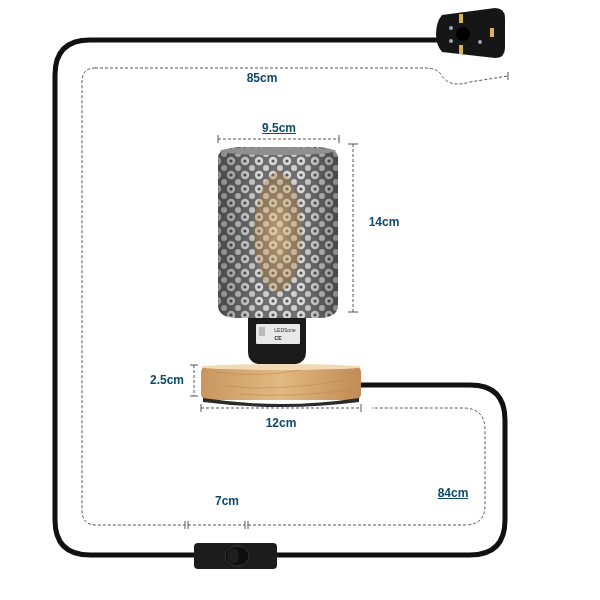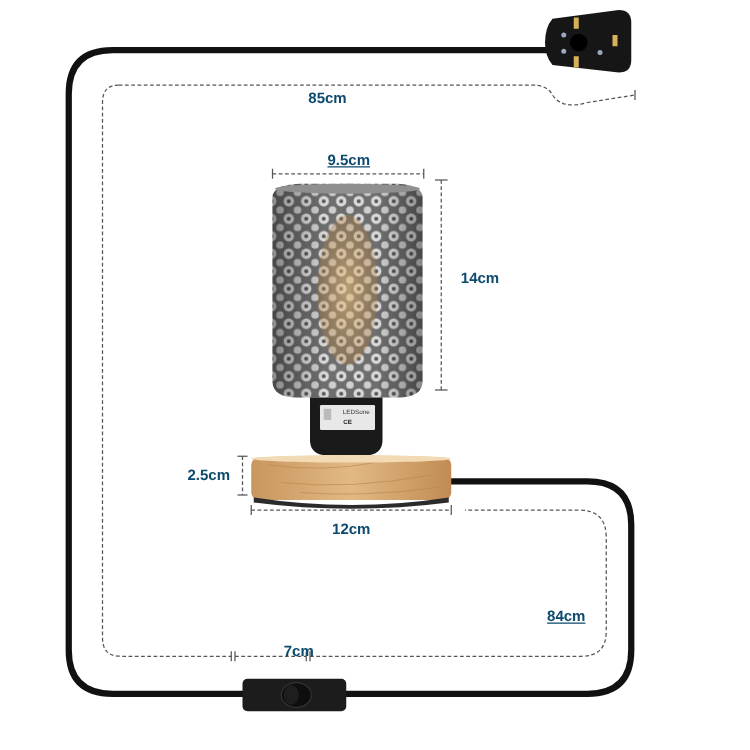--- a/index.html
+++ b/index.html
@@ -113,15 +113,15 @@
     <line x1="201" y1="408" x2="361" y2="408" stroke-dasharray="3,2"></line>
   </g>
 </svg>
 
 <div class="lbl" style="left:262px; top:78px;">85cm</div>
 <div class="lbl" style="left:279px; top:128px;text-decoration:underline;">9.5cm</div>
 <div class="lbl" style="left:384px; top:222px;">14cm</div>
 <div class="lbl" style="left:167px; top:380px;">2.5cm</div>
 <div class="lbl" style="left:281px; top:423px;text-align:center;">12cm</div>
 <div class="lbl" style="left:453px; top:493px;text-decoration:underline;">84cm</div>
-<div class="lbl" style="left:227px; top:521px;margin-left:12px;">7cm</div>
+<div class="lbl" style="left:227px; top:501px;">7cm</div>
 <div class="lbl" style="left:285px; top:330px; font-size:5px; font-weight:normal; color:#333;">LEDSone</div>
 <div class="lbl" style="left:278px; top:338px; font-size:5px; color:#222;">CE</div>
 
 </body></html>

